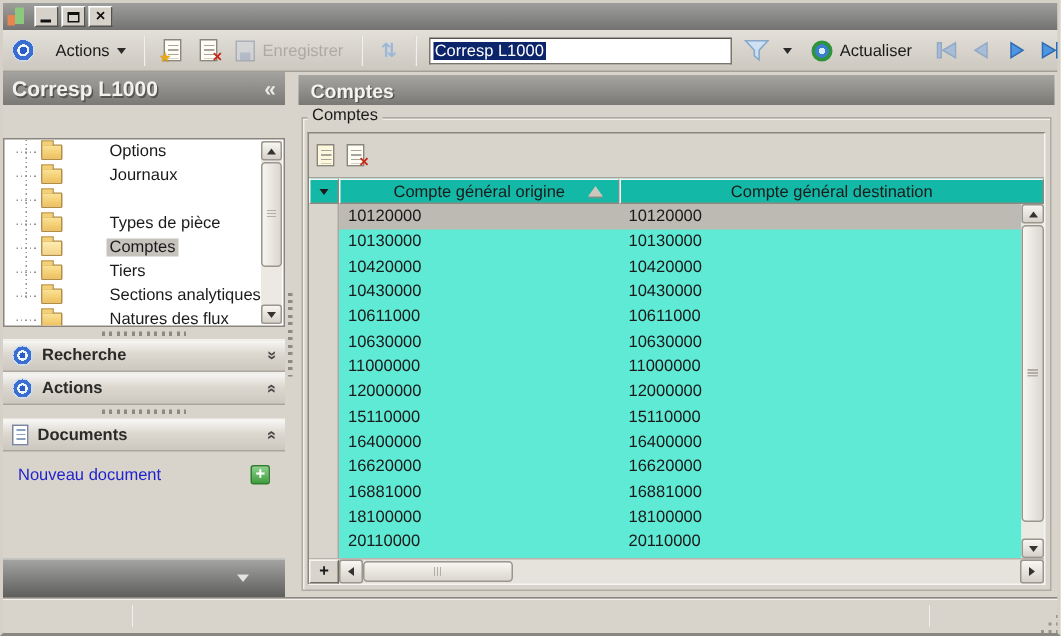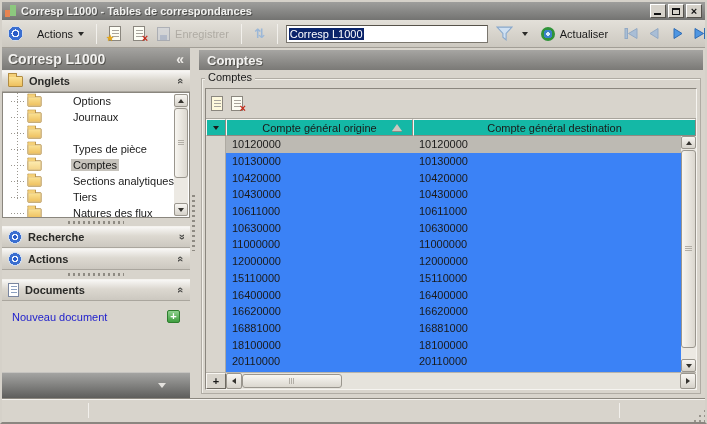--- a/index.html
+++ b/index.html
@@ -135,21 +135,21 @@
            display:flex;align-items:center;justify-content:center;position:relative;
            white-space:nowrap;overflow:hidden;}
   .gh-sel{width:20px;flex:none;}
   .gh-c1{width:187px;flex:none;}
   .gh-c2{flex:1;}
   .sort-asc{position:absolute;right:10px;top:4px;width:0;height:0;
             border-left:5px solid transparent;border-right:5px solid transparent;
             border-bottom:7px solid #cbc7bf;filter:drop-shadow(0 1px 0 #8e8a82);}
   .gbody{flex:1;display:flex;overflow:hidden;}
   .indicator-col{width:20px;flex:none;background:#d9d5cd;border-right:1px solid #aeaaa2;}
-  .rows{flex:1;background:#3b82f6;overflow:hidden;}
+  .rows{flex:1;background:#5eead4;overflow:hidden;}
   .grow{height:16.7px;display:flex;align-items:center;}
   .grow .c1{width:187px;padding-left:6px;flex:none;}
   .grow .c2{flex:1;padding-left:6px;}
   .grow.selected{background:#bdbab3;}
   .gvscroll{width:15px;flex:none;background:#ece9e3;display:flex;flex-direction:column;}
   .gfoot{height:17px;flex:none;display:flex;background:#e6e3dc;border-top:1px solid #b8b4ac;}
   .addrow{width:20px;flex:none;background:#d8d4cc;border:1px solid;
           border-color:#f8f6f2 #6e6a62 #6e6a62 #f8f6f2;
           display:flex;align-items:center;justify-content:center;font-weight:bold;}
   .hs-btn{width:16px;flex:none;background:linear-gradient(#f8f6f2,#d6d2ca);border:1px solid #9a968e;
@@ -171,21 +171,20 @@
 <body>
 
 <div class="screen">
 <div class="app">
 
   <div class="titlebar">
     <span class="app-icon">
           <span class="or"></span>
           <span class="gr"></span>
         </span>
-    <span class="title-text">Corresp L1000 - Tables de correspondances</span>
     <span class="winbtn">
           <span class="min-glyph"></span>
         </span>
     <span class="winbtn">
           <span class="max-glyph"></span>
         </span>
     <span class="winbtn">
           <span>×</span>
         </span>
   </div>
@@ -262,25 +261,20 @@
       </span>
     </span>
   </div>
 
   <div class="sidebar">
     <div class="panel-title">
       <span class="t">Corresp L1000</span>
       <span class="collapse-g">«</span>
     </div>
 
-    <div class="sec-hdr" style="top:22px;">
-      <span class="folder"></span>
-      <span class="lbl">Onglets</span>
-      <span class="chev up">«</span>
-    </div>
 
     <div class="tree">
       <div class="tree-lines"></div>
       <div>
             <div class="titem">
     <span class="stub"></span>
     <span class="folder"></span>
     <span class="tl">Options</span>
   </div>
             <div class="titem">
@@ -298,26 +292,26 @@
     <span class="tl">Types de pièce</span>
   </div>
             <div class="titem selected">
     <span class="stub"></span>
     <span class="folder open"></span>
     <span class="tl">Comptes</span>
   </div>
             <div class="titem">
     <span class="stub"></span>
     <span class="folder"></span>
+    <span class="tl">Tiers</span>
+  </div>
+            <div class="titem">
+    <span class="stub"></span>
+    <span class="folder"></span>
     <span class="tl">Sections analytiques</span>
-  </div>
-            <div class="titem">
-    <span class="stub"></span>
-    <span class="folder"></span>
-    <span class="tl">Tiers</span>
   </div>
             <div class="titem">
     <span class="stub"></span>
     <span class="folder"></span>
     <span class="tl">Natures des flux</span>
   </div>
           </div>
       <div class="scrollv">
         <span class="sb-btn">
               <span class="tri up7"></span>

